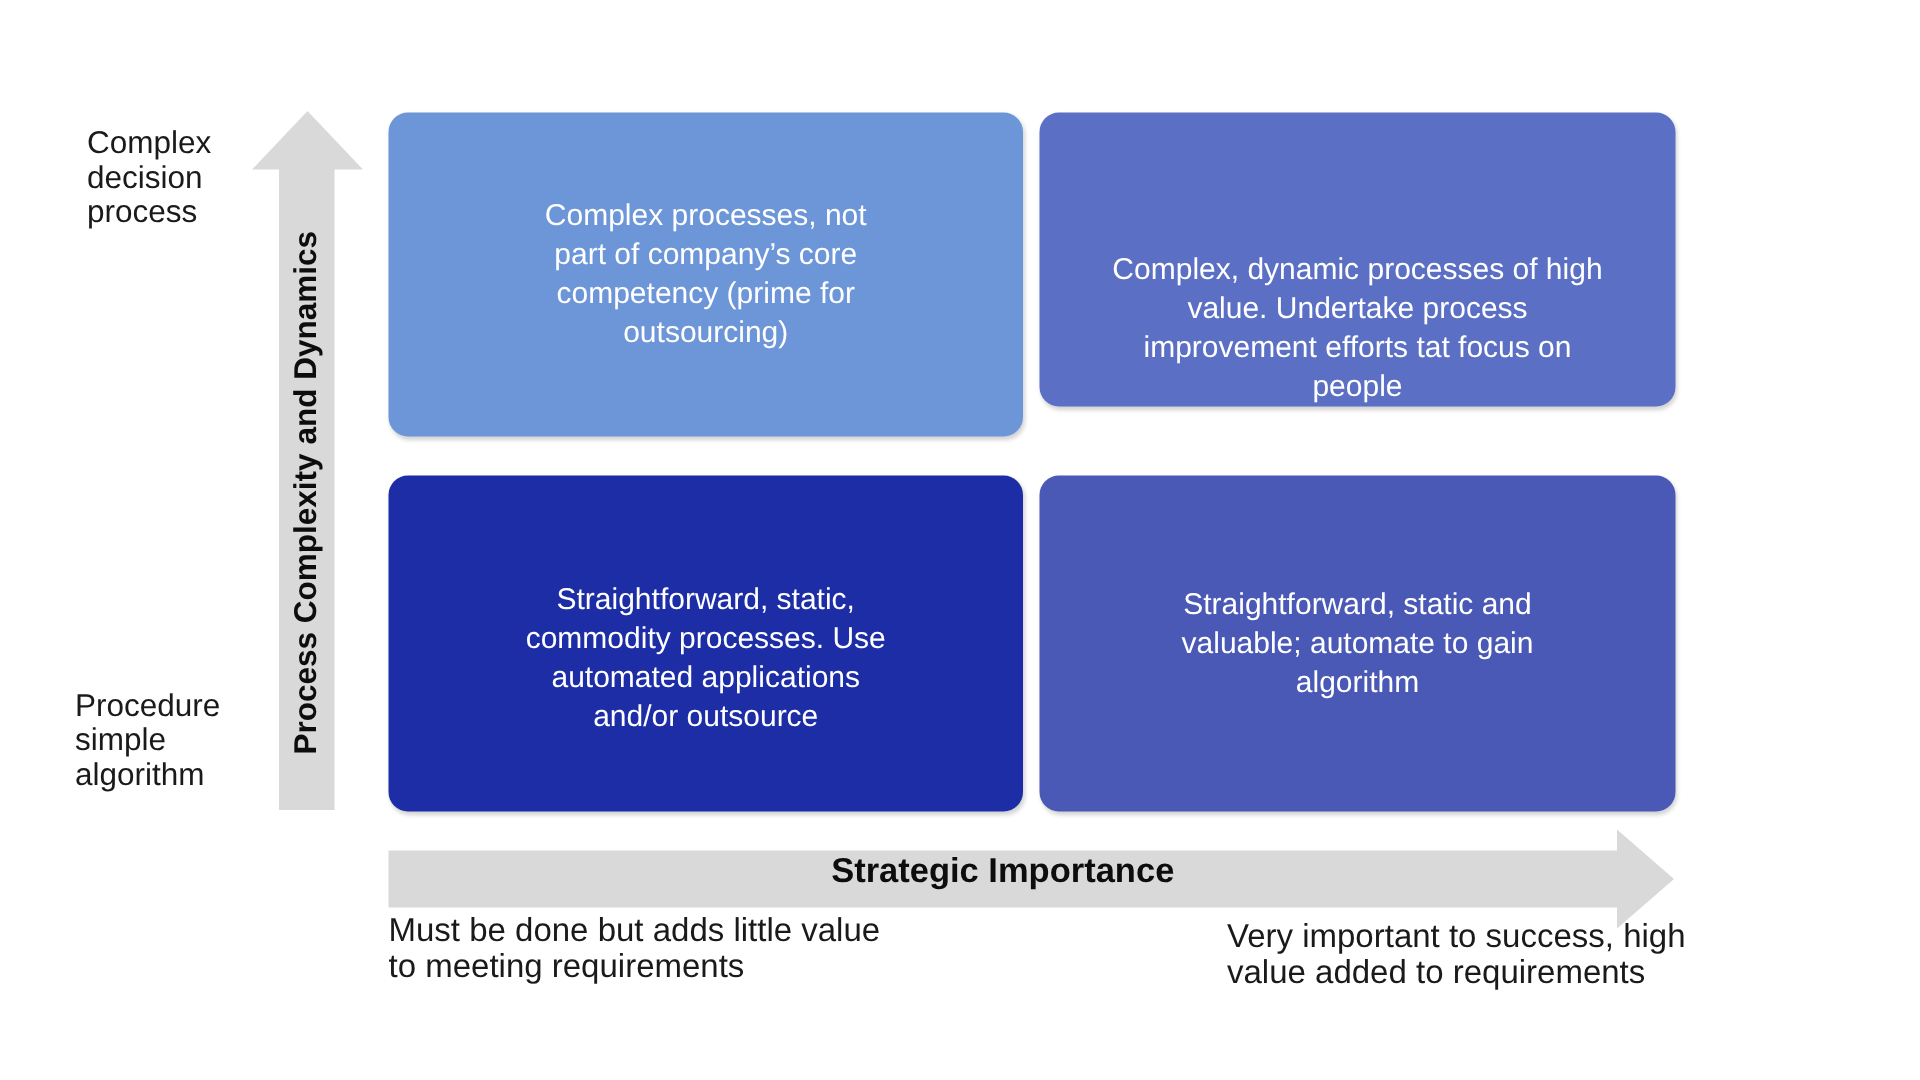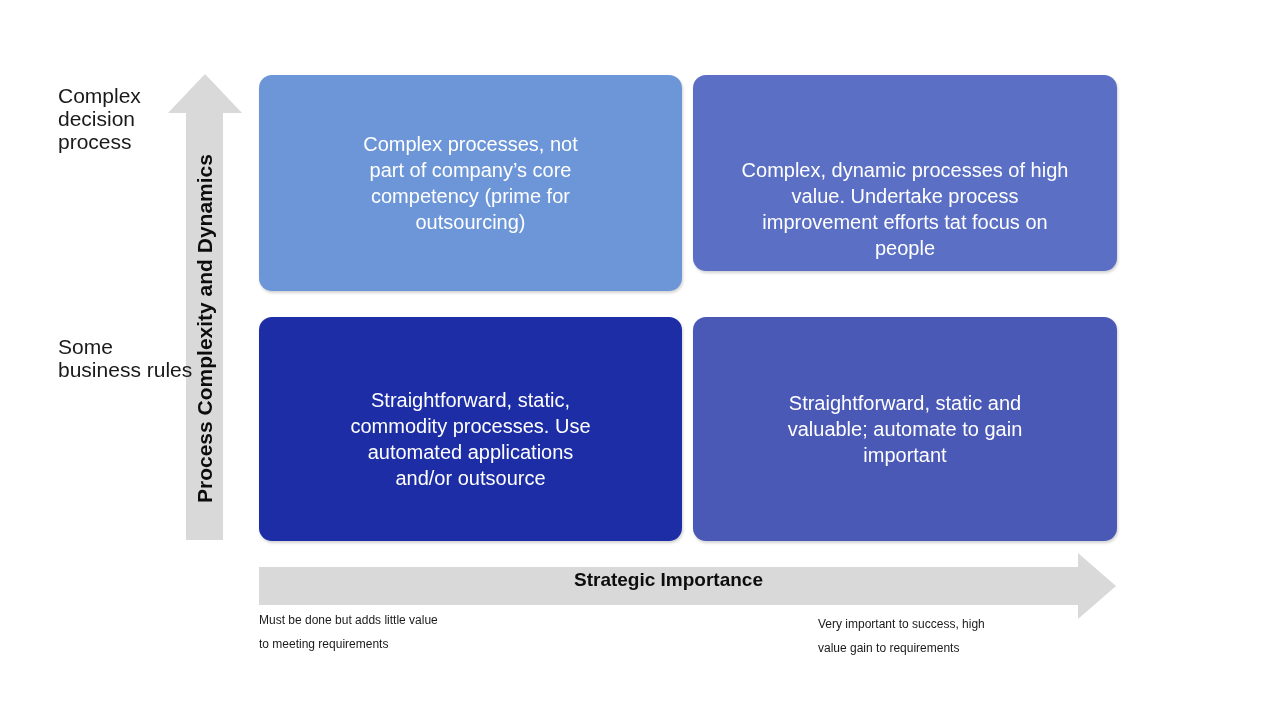--- a/index.html
+++ b/index.html
@@ -57,21 +57,21 @@
     display: flex;
     align-items: center;
     justify-content: center;
     text-align: center;
     color: #ffffff;
     font-size: 20px;
     line-height: 26px;
     box-shadow: 1px 2px 3px rgba(0,0,0,0.18);
   }
   .q-tl { left: 259px; top: 75px;  width: 423px; height: 216px; background: #6c96d8; }
-  .q-tr { left: 693px; top: 75px;  width: 424px; height: 196px; background: #5b70c4; padding-top: 0; }
+  .q-tr { left: 693px; top: 75px;  width: 424px; height: 196px; background: #5b70c4; padding-top: 0; align-items: flex-end; }
   .q-bl { left: 259px; top: 317px; width: 423px; height: 224px; background: #1c2da6; }
   .q-br { left: 693px; top: 317px; width: 424px; height: 224px; background: #4a58b6; }
   .q-tr .q-text { padding-top: 72px; }
   .q-bl .q-text { padding-top: 20px; }
 
   
   .h-arrow-shaft {
     position: absolute;
     left: 259px; top: 567px;
     width: 819px; height: 38px;
@@ -85,47 +85,48 @@
     border-bottom: 33px solid transparent;
     border-left: 38px solid #d9d9d9;
   }
   .h-axis-title {
     position: absolute;
     left: 259px; top: 567px;
     width: 819px; height: 26px;
     display: flex;
     align-items: center;
     justify-content: center;
-    font-size: 19px;
+    font-size: 23px;
     font-weight: bold;
     color: #0d0d0d;
   }
   .x-label {
     position: absolute;
-    font-size: 12px;
+    font-size: 22px;
     line-height: 24px;
     color: #1a1a1a;
   }
   .x-label-left  { left: 259px; top: 608px; }
   .x-label-right { left: 818px; top: 612px; }
 </style>
 </head>
 <body>
 
 <div id="stage">
 
   <div class="v-arrow-head"></div>
   <div class="v-arrow-shaft" style="background-color: rgb(217, 217, 217);"></div>
   <div class="v-axis-title">Process Complexity and Dynamics</div>
 
   <div class="y-label y-label-1 preline">Complex
 decision
 process</div>
-  <div class="y-label y-label-3 preline">Some
-business rules</div>
+  <div class="y-label y-label-4 preline">Procedure
+simple
+algorithm</div>
 
   <div class="quadrant q-tl" style="background-color: rgb(108, 150, 216);">
     <span class="q-text preline">Complex processes, not
 part of company’s core
 competency (prime for
 outsourcing)</span>
   </div>
   <div class="quadrant q-tr" style="background-color: rgb(91, 112, 196);">
     <span class="q-text preline">Complex, dynamic processes of high
 value. Undertake process
@@ -134,25 +135,25 @@
   </div>
   <div class="quadrant q-bl" style="background-color: rgb(28, 45, 166);">
     <span class="q-text preline">Straightforward, static,
 commodity processes. Use
 automated applications
 and/or outsource</span>
   </div>
   <div class="quadrant q-br" style="background-color: rgb(74, 88, 182);">
     <span class="q-text preline">Straightforward, static and
 valuable; automate to gain
-important</span>
+algorithm</span>
   </div>
 
   <div class="h-arrow-shaft" style="background-color: rgb(217, 217, 217);"></div>
   <div class="h-arrow-head"></div>
   <div class="h-axis-title">Strategic Importance</div>
 
   <div class="x-label x-label-left preline">Must be done but adds little value
 to meeting requirements</div>
   <div class="x-label x-label-right preline">Very important to success, high
-value gain to requirements</div>
+value added to requirements</div>
 
 </div>
 
 </body></html>

